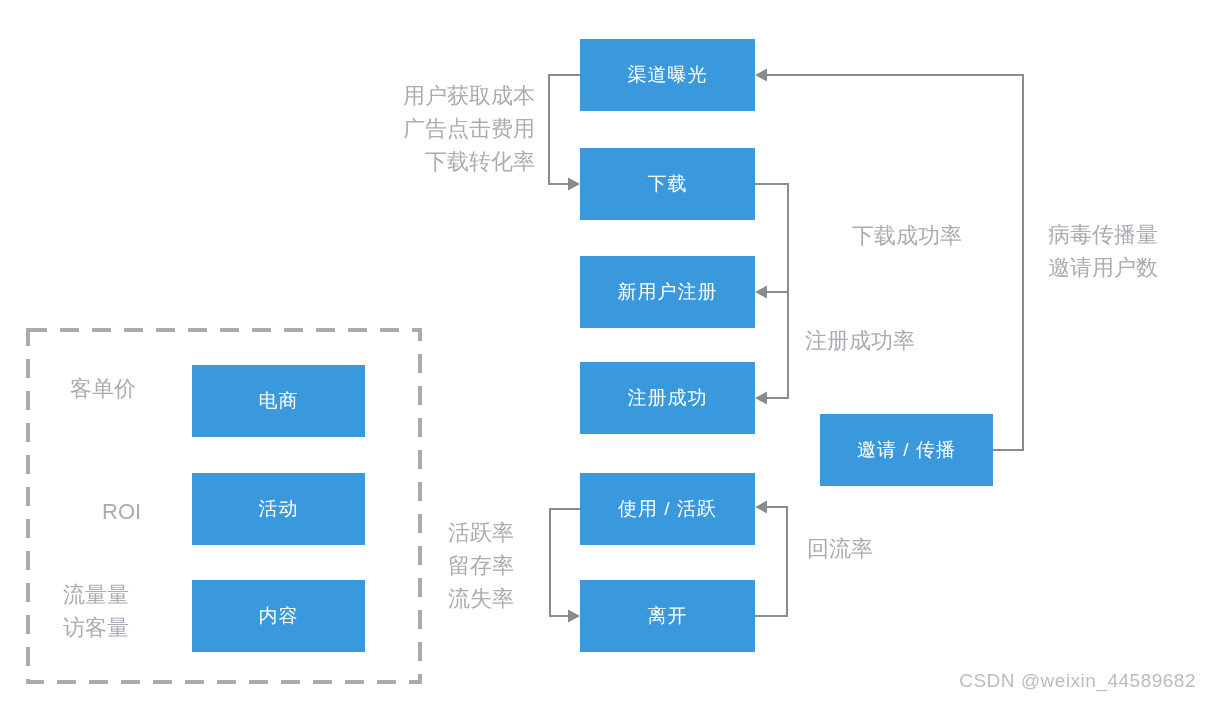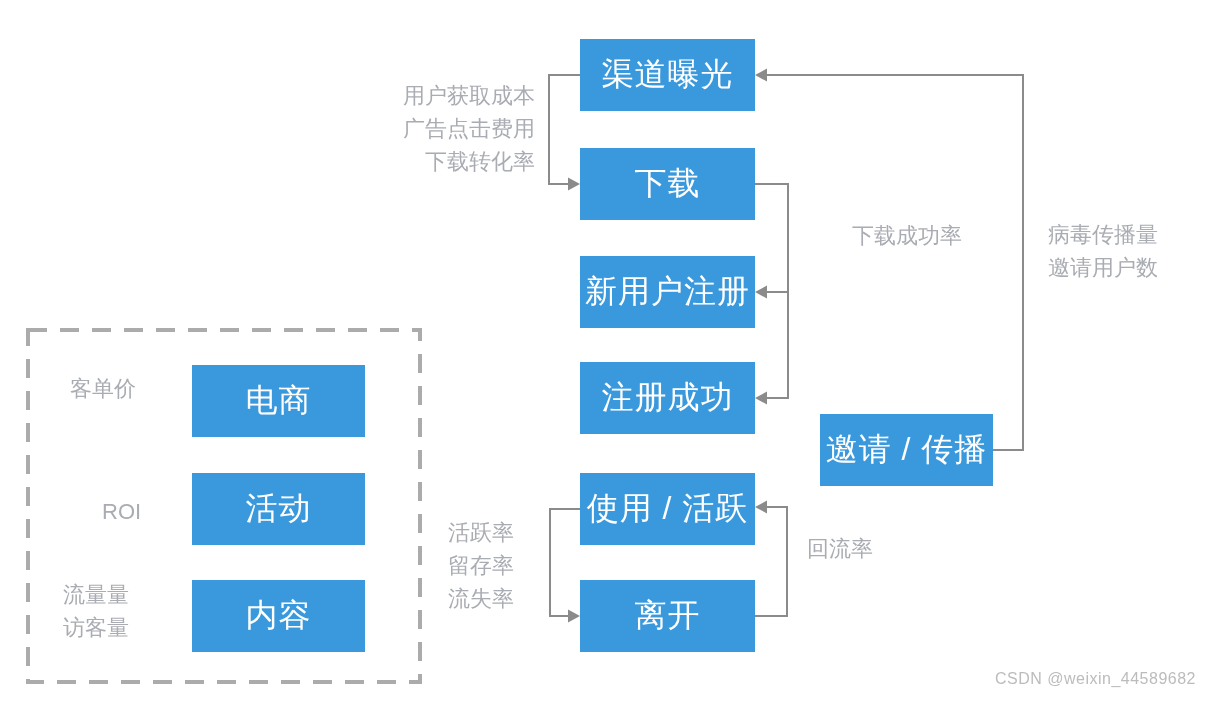--- a/index.html
+++ b/index.html
@@ -17,37 +17,37 @@
     fill:none;
     stroke:var(--dashed-border,#ABABAB);
     stroke-width:4;
     stroke-dasharray:19 13;
   }
   .node {
     position:absolute;
     background:var(--node-fill,#3A99DC);
     color:var(--node-text,#FFFFFF);
     display:flex; align-items:center; justify-content:center;
-    font-size:32px;
+    font-size:19px;
     white-space:nowrap;
     letter-spacing:1px;
   }
   .glabel {
     position:absolute;
     color:var(--label-text,#A9ACB2);
     font-size:22px;
     line-height:33px;
     white-space:nowrap;
   }
   .glabel.align-right { text-align:right; }
   .watermark {
     position:absolute;
     right:13px; top:670px;
     color:var(--watermark,#BCBCBC);
-    font-size:16px;
+    font-size:19px;
     letter-spacing:0.5px;
   }
 </style>
 </head>
 <body>
 
 <div class="stage">
 
   <svg class="wires" viewBox="0 0 1209 703" xmlns="http://www.w3.org/2000/svg">
     <rect class="dashed" x="28" y="330" width="392" height="352"></rect>
@@ -82,20 +82,21 @@
   <div class="node" style="left:192px; top:580px; width:173px; height:72px">内容</div>
 
   <div class="glabel align-right" style="left:345px; top:79px; width:190px;">
     <div>用户获取成本</div>
     <div>广告点击费用</div>
     <div>下载转化率</div>
   </div>
 
   <div class="glabel" style="left:852px; top:219px;">下载成功率</div>
 
+  <div class="glabel" style="left:805px; top:324px;">注册成功率</div>
 
   <div class="glabel" style="left:1048px; top:218px;">
     <div>病毒传播量</div>
     <div>邀请用户数</div>
   </div>
 
   <div class="glabel" style="left:807px; top:532px;">回流率</div>
 
   <div class="glabel" style="left:448px; top:516px;text-align:center;">
     <div>活跃率</div>

